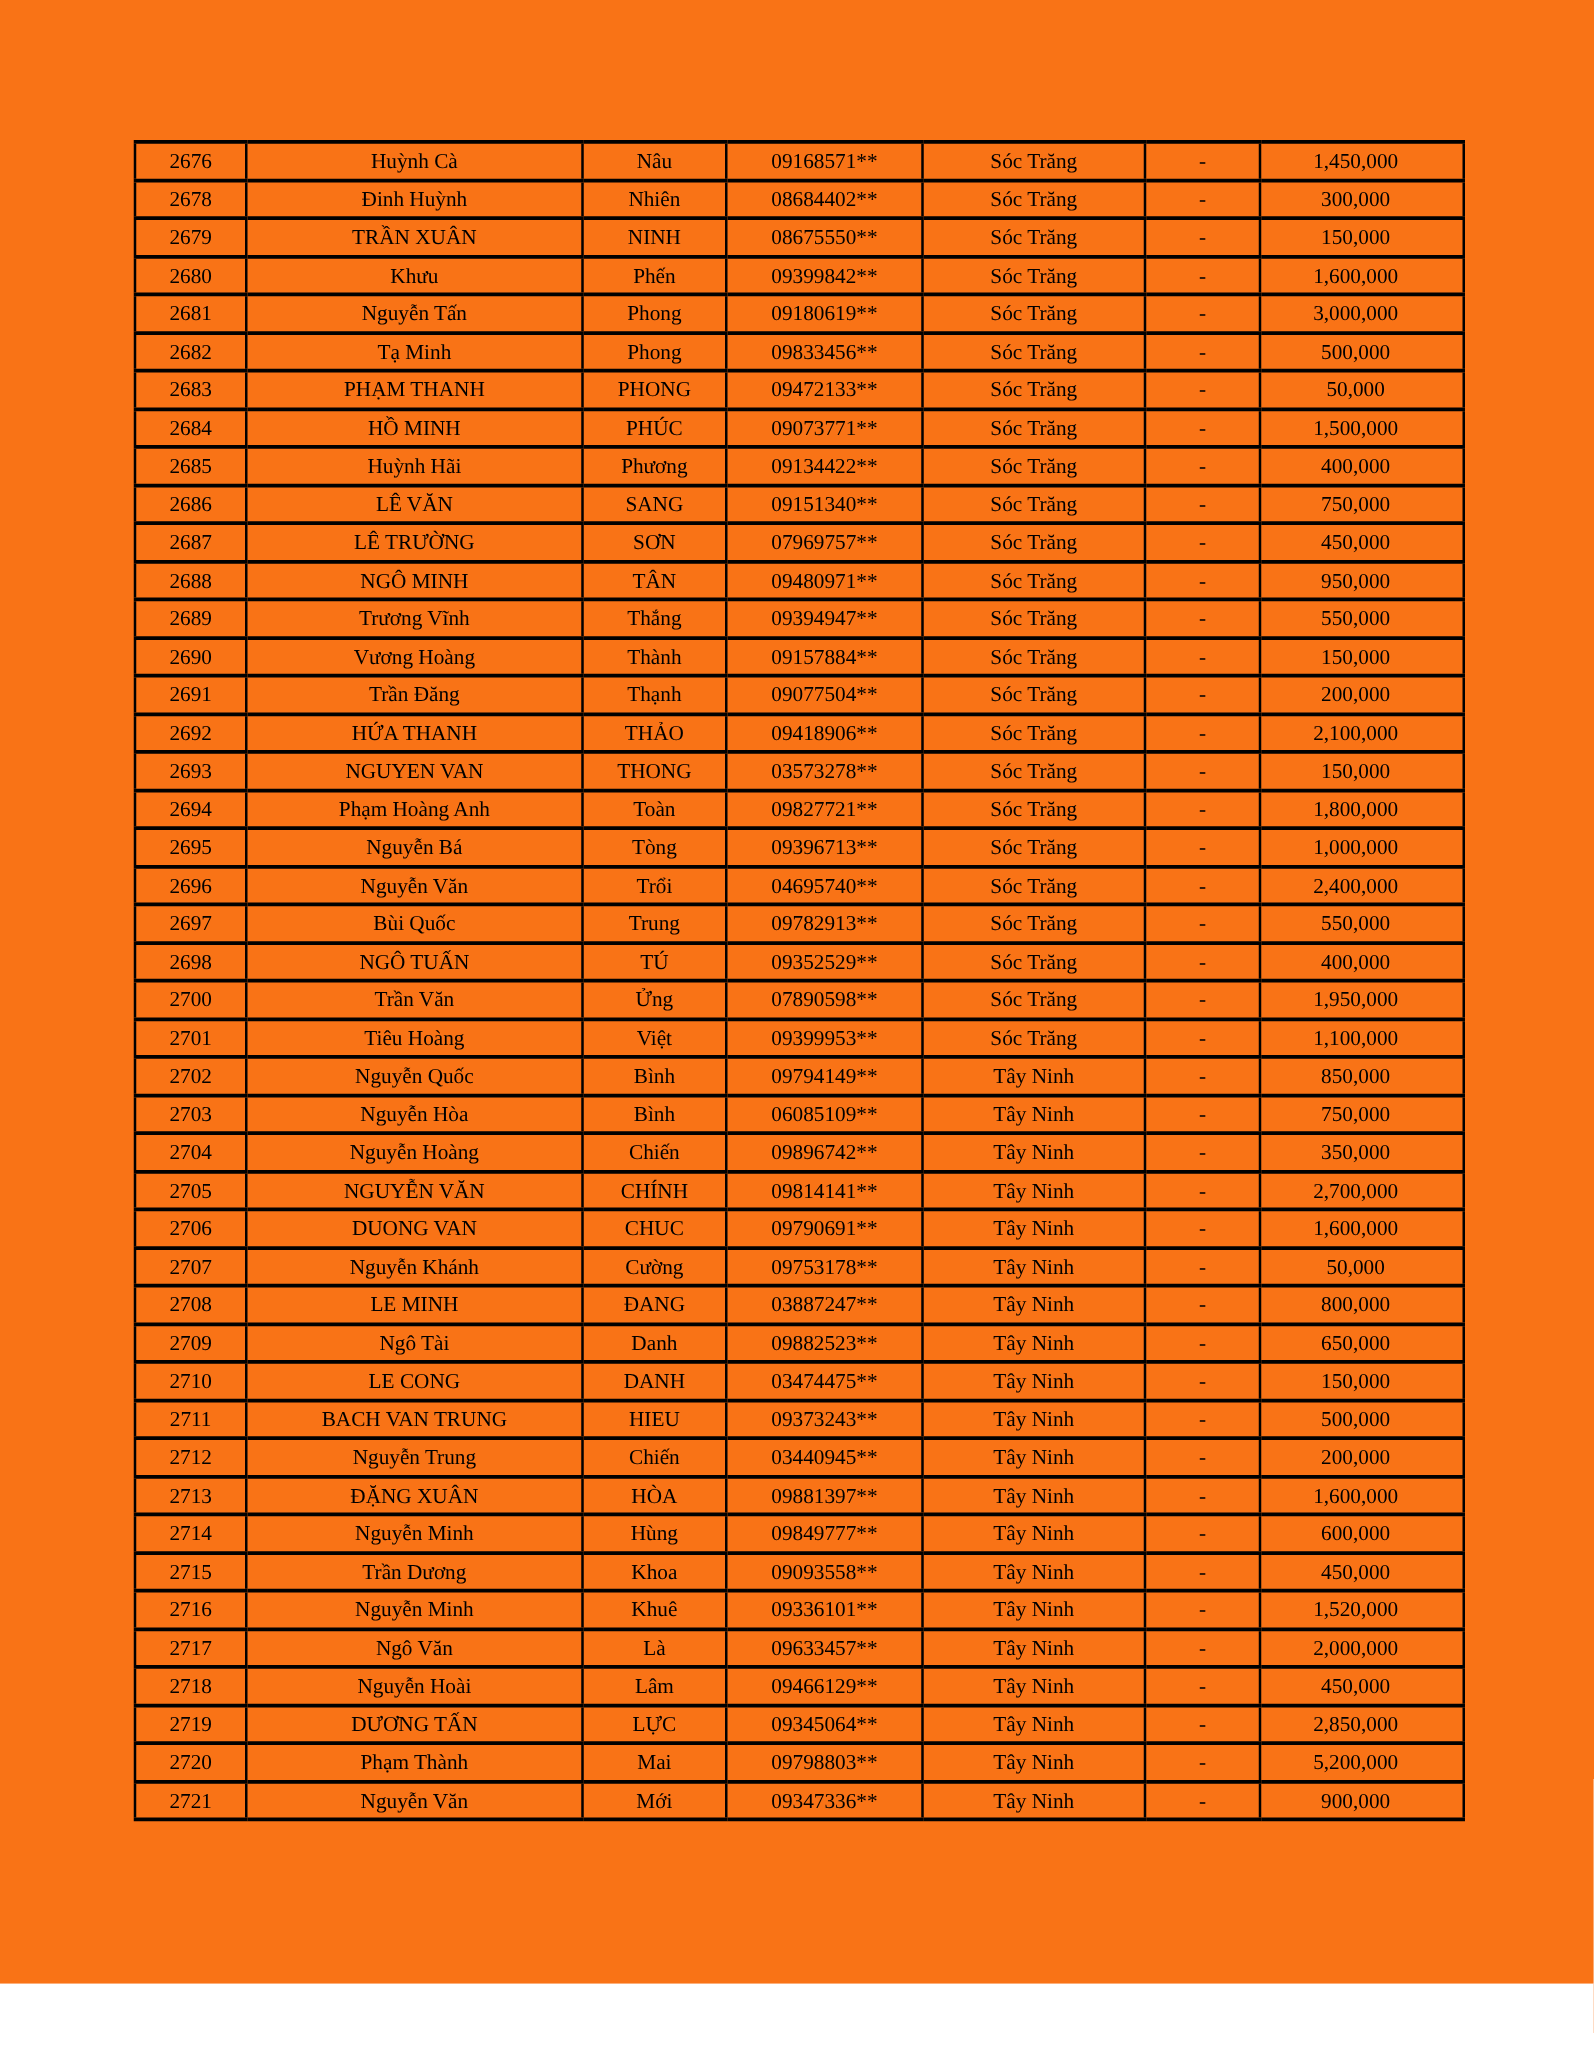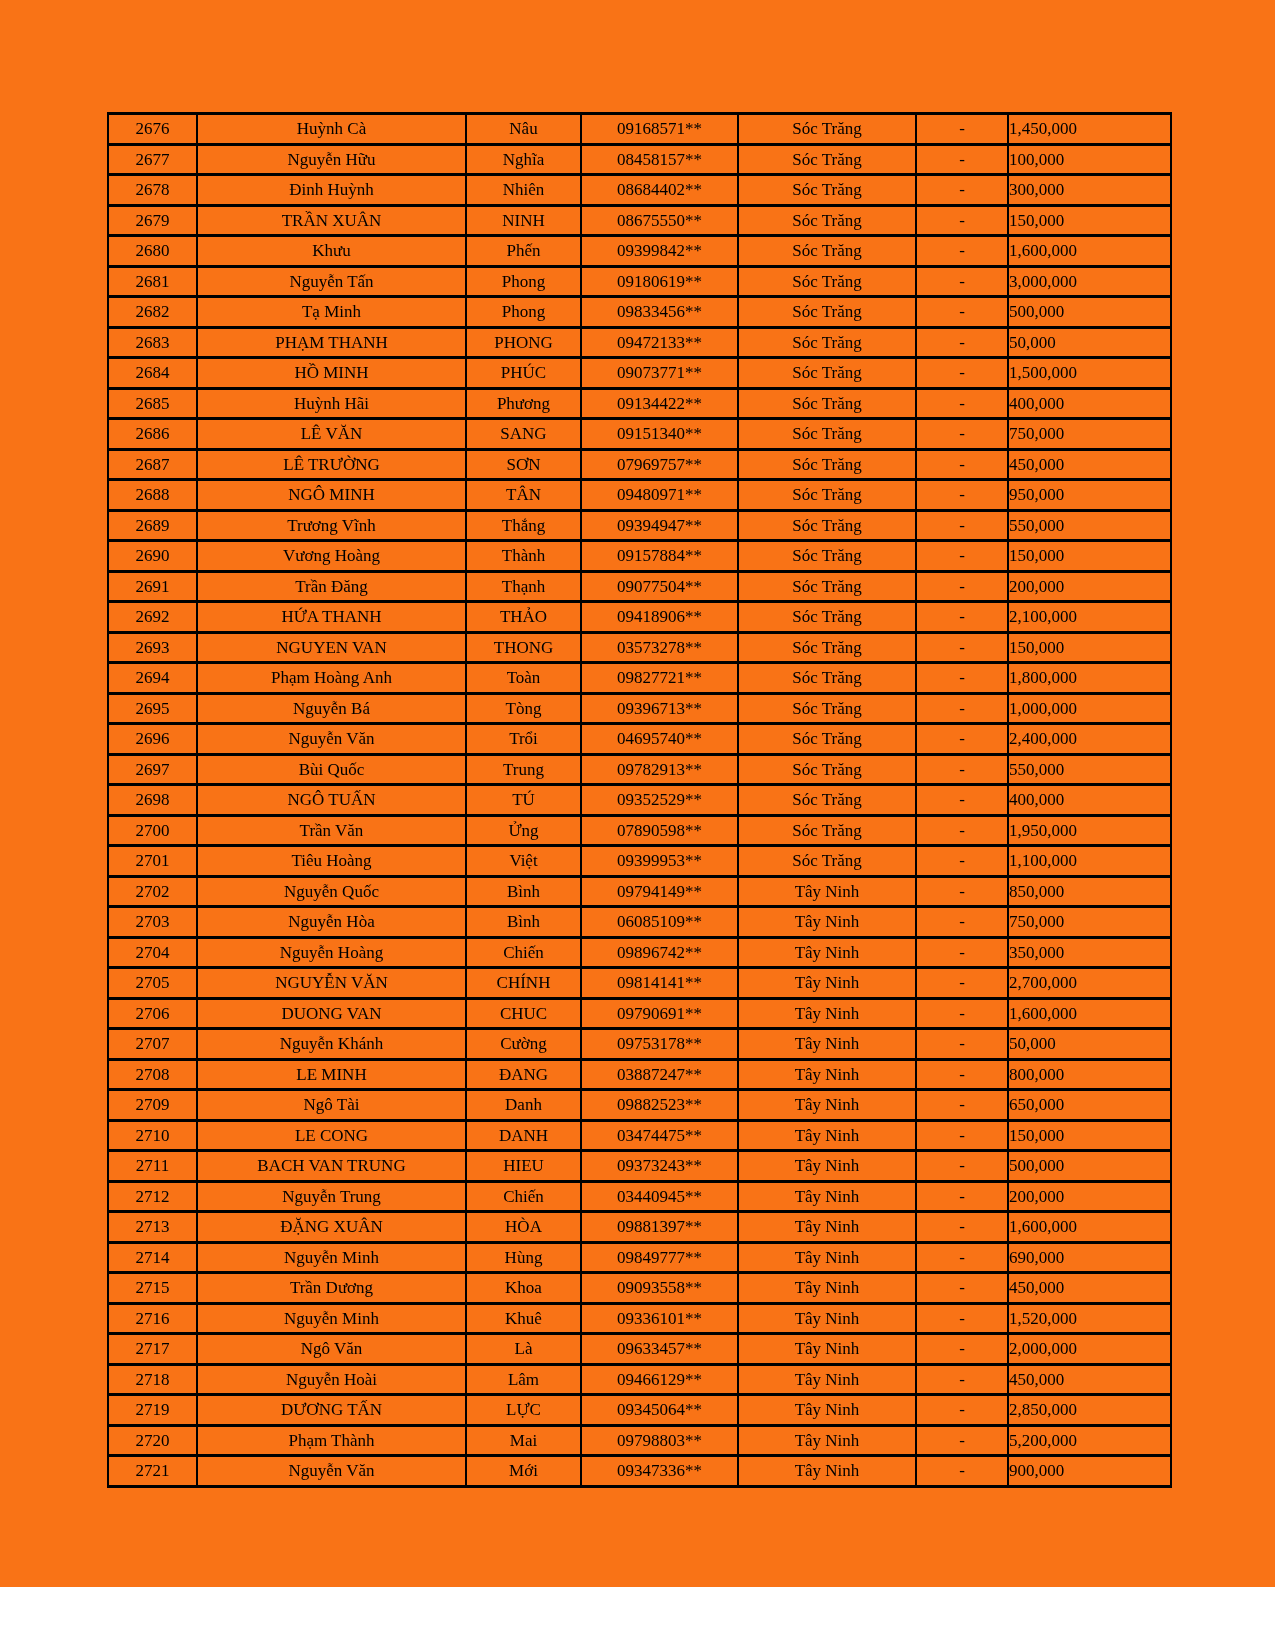--- a/index.html
+++ b/index.html
@@ -32,21 +32,21 @@
     height: 27.5px;
     padding: 0;
     font-size: 17px;
     line-height: 1;
     text-align: center;
     vertical-align: middle;
     white-space: nowrap;
     overflow: hidden;
   }
   table.donor-table td.amount {
-    text-align: left;
+    text-align: center;
     padding-right: 10px;
   }
   col.c-id       { width: 89px;  }
   col.c-last     { width: 269px; }
   col.c-first    { width: 115px; }
   col.c-phone    { width: 157px; }
   col.c-province { width: 178px; }
   col.c-dash     { width: 92px;  }
   col.c-amount   { width: 163px; }
 </style>
@@ -69,29 +69,20 @@
     <tr>
       <td>2676</td>
       <td>Huỳnh Cà</td>
       <td>Nâu</td>
       <td>09168571**</td>
       <td>Sóc Trăng</td>
       <td>-</td>
       <td class="amount">1,450,000</td>
     </tr>
 
-    <tr>
-      <td>2677</td>
-      <td>Nguyễn Hữu</td>
-      <td>Nghĩa</td>
-      <td>08458157**</td>
-      <td>Sóc Trăng</td>
-      <td>-</td>
-      <td class="amount">100,000</td>
-    </tr>
 
     <tr>
       <td>2678</td>
       <td>Đinh Huỳnh</td>
       <td>Nhiên</td>
       <td>08684402**</td>
       <td>Sóc Trăng</td>
       <td>-</td>
       <td class="amount">300,000</td>
     </tr>
@@ -437,21 +428,21 @@
       <td class="amount">1,600,000</td>
     </tr>
 
     <tr>
       <td>2714</td>
       <td>Nguyễn Minh</td>
       <td>Hùng</td>
       <td>09849777**</td>
       <td>Tây Ninh</td>
       <td>-</td>
-      <td class="amount">690,000</td>
+      <td class="amount">600,000</td>
     </tr>
 
     <tr>
       <td>2715</td>
       <td>Trần Dương</td>
       <td>Khoa</td>
       <td>09093558**</td>
       <td>Tây Ninh</td>
       <td>-</td>
       <td class="amount">450,000</td>

